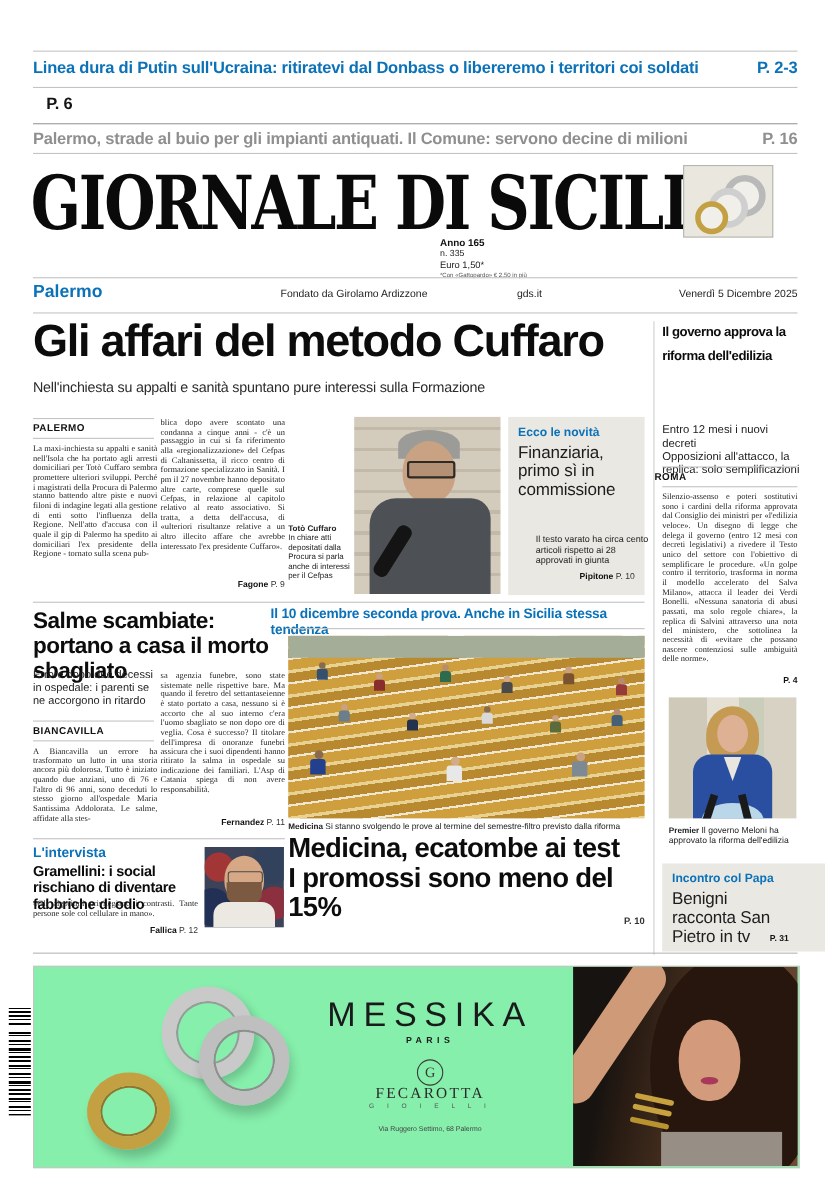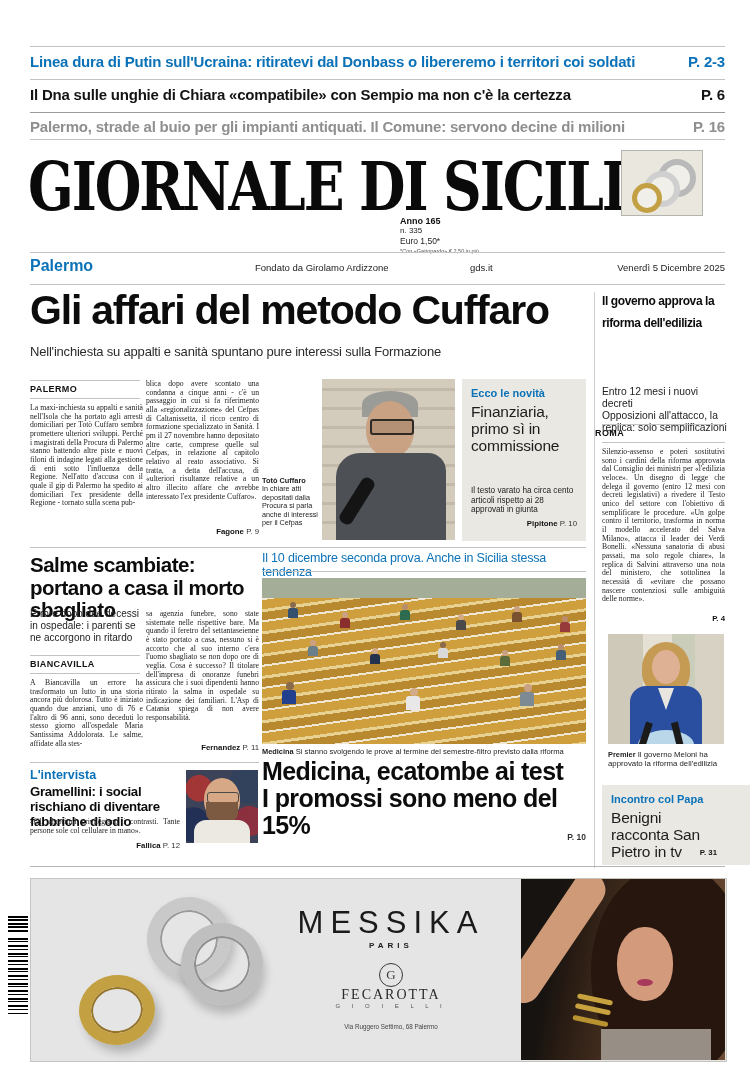--- a/index.html
+++ b/index.html
@@ -42,32 +42,32 @@
   .byline{font-size:7.8px;text-align:right;color:#333;}
   .byline b{color:#111;}
 
   .capt{font-size:7.2px;line-height:8.4px;color:#222;}
   .capt b{font-size:7.4px;}
 
   
   .graybox{background:#e9e8e3;}
   .box-kicker{color:#0b72b8;font-weight:bold;font-size:11px;}
   .box-title{font-size:15.5px;line-height:17px;color:#1d1d1d;letter-spacing:-0.2px;}
-  .box-text{font-size:8.2px;line-height:9.6px;color:#222;}
+  .box-text{font-size:8.2px;line-height:9.6px;color:#222;margin-left:16px;}
 
   
   .rc-h{left:602px;top:290px;width:126px;font-size:12px;line-height:22px;font-weight:bold;
         letter-spacing:-0.4px;color:#0c0c0c;}
   .rc-sub{left:602px;top:386px;width:126px;font-size:10.3px;line-height:12px;color:#222;white-space:pre-line;}
 
   
   .salme-h{left:30px;top:554px;width:235px;font-size:20.5px;line-height:22.5px;font-weight:bold;
            letter-spacing:-0.5px;color:#0c0c0c;}
   .salme-sub{left:30px;top:608px;width:113px;font-size:10px;line-height:12px;color:#222;}
-  .med-kicker{left:262px;top:551px;width:324px;font-size:12.5px;font-weight:normal;color:#0b72b8;letter-spacing:-0.2px;}
+  .med-kicker{left:246px;top:551px;width:324px;font-size:12.5px;font-weight:bold;color:#0b72b8;letter-spacing:-0.2px;}
   .med-h{left:262px;top:758px;width:324px;font-size:25px;line-height:27px;font-weight:bold;
          letter-spacing:-0.6px;color:#0c0c0c;}
   .med-sub{left:262px;top:816px;width:324px;font-size:10.4px;color:#222;letter-spacing:-0.2px;}
   .pageref{font-weight:bold;font-size:8.5px;color:#333;}
 
   
   .int-kicker{left:30px;top:768px;font-size:12.5px;font-weight:bold;color:#0b72b8;}
   .int-h{left:30px;top:784px;width:155px;font-size:13.2px;line-height:15px;font-weight:bold;
          letter-spacing:-0.3px;color:#0c0c0c;}
   .int-txt{left:30px;top:818px;width:150px;}
@@ -99,21 +99,21 @@
   .gram-beard{position:absolute;left:20px;top:32px;width:32px;height:22px;border-radius:0 0 50% 50%;background:#7c5a42;}
   .gram-glass{position:absolute;left:21px;top:22px;width:30px;height:9px;border:1.5px solid #4a4a4a;border-radius:3px;}
   .gram-shirt{position:absolute;left:8px;top:50px;width:56px;height:23px;border-radius:12px 12px 0 0;background:#ece9e2;}
   .aula{left:262px;top:578px;width:324px;height:166px;
         background:repeating-linear-gradient(172deg,#cf9f3e 0 9px,#e7d193 9px 12px,#b8892e 12px 20px,#efe7d2 20px 22px);}
   .aula-wall{position:absolute;left:0;top:0;width:324px;height:20px;background:#a3ad97;}
   .head-dot{position:absolute;width:6px;height:6px;border-radius:50%;}
   .body-dot{position:absolute;width:10px;height:10px;border-radius:3px 3px 0 0;}
 
   
-  .ad{left:30px;top:878px;width:695px;height:182px;background:#e5e5e5;border:1px solid #c6c6c0;}
+  .ad{left:30px;top:878px;width:695px;height:182px;background:#86efac;border:1px solid #c6c6c0;}
   .ring{position:absolute;border-radius:50%;}
   .ad-brand{position:absolute;left:240px;top:26px;width:240px;text-align:center;
             font-size:31px;letter-spacing:7px;color:#1a1a1a;font-family:"Liberation Sans",sans-serif;}
   .ad-brand-sub{position:absolute;left:240px;top:62px;width:240px;text-align:center;
             font-size:8px;letter-spacing:4px;font-weight:bold;color:#1a1a1a;}
   .ad-logo{position:absolute;left:348px;top:84px;width:22px;height:22px;border:1.4px solid #3a3a3a;border-radius:50%;
            text-align:center;font-family:"Liberation Serif",serif;font-size:13px;line-height:21px;color:#3a3a3a;}
   .ad-ret{position:absolute;left:240px;top:108px;width:240px;text-align:center;font-family:"Liberation Serif",serif;
           font-size:14px;letter-spacing:2px;color:#2a2a2a;border-bottom:0;}
   .ad-ret-sub{position:absolute;left:240px;top:124px;width:240px;text-align:center;font-size:6px;letter-spacing:5px;color:#555;}
@@ -137,21 +137,20 @@
 
 <div id="page">
 
   <div class="hr" style="left:30px;top:46px;width:695px;"></div>
   <div class="tb-row tb-blue" style="top:53px;">
     <span>Linea dura di Putin sull'Ucraina: ritiratevi dal Donbass o libereremo i territori coi soldati</span>
     <span class="tb-page">P. 2-3</span>
   </div>
   <div class="hr" style="left:30px;top:79px;width:695px;"></div>
   <div class="tb-row tb-black" style="top:86px;">
-    <span>Il Dna sulle unghie di Chiara «compatibile» con Sempio ma non c'è la certezza</span>
     <span class="tb-page">P.  6</span>
   </div>
   <div class="hr" style="left:30px;top:112px;width:695px;background:#9a9a9a;"></div>
   <div class="tb-row tb-gray" style="top:118px;">
     <span>Palermo, strade al buio per gli impianti antiquati. Il Comune: servono decine di milioni</span>
     <span class="tb-page">P. 16</span>
   </div>
   <div class="hr" style="left:30px;top:139px;width:695px;"></div>
 
   <div class="abs masthead">GIORNALE DI SICILIA</div>

